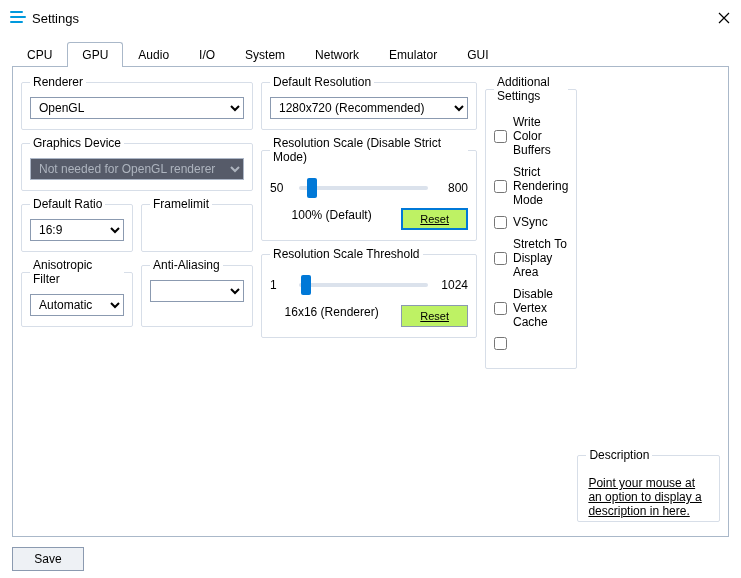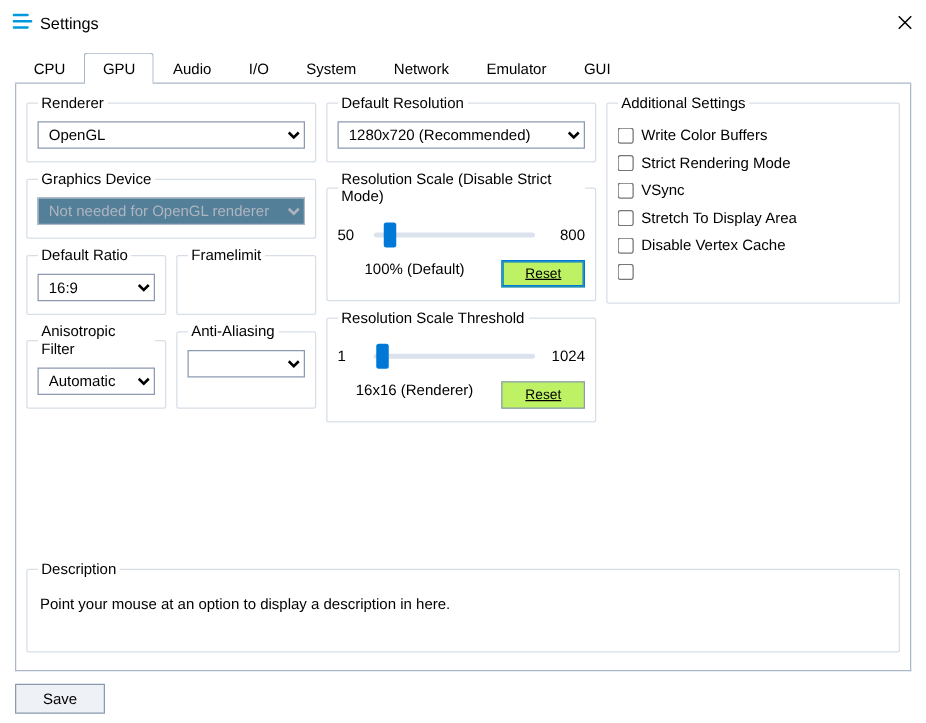--- a/index.html
+++ b/index.html
@@ -60,21 +60,21 @@
   z-index: 3;
 }
 
 .panel {
   border: 1px solid #aab8c9;
   border-top: none;
   margin: 0 12px;
   padding: 8px;
   height: 470px;
   display: flex;
-  flex-direction: column;
+  flex-direction: row;
 }
 
 .columns {
   display: flex;
   gap: 8px;
 }
 .col1 { width: 232px; }
 .col2 { width: 216px; }
 .col3 { flex: 1; }
 
@@ -96,21 +96,21 @@
 
 select {
   width: 100%;
   height: 22px;
   border: 1px solid #8b9ab0;
   background: #fff;
   font-size: 12px;
   padding-left: 4px;
 }
 select:disabled {
-  background: #0c4a6e;
+  background: #0f172a;
   color: #8d96a5;
 }
 
 .slider-group {
   display: flex;
   align-items: center;
   gap: 6px;
   margin: 6px 0 10px 0;
 }
 .slider-label { font-size: 12px; width: 24px; text-align: left; }
@@ -178,21 +178,21 @@
   cursor: pointer;
 }
 .check-row input { cursor: pointer; }
 
 .spacer { flex: 1; }
 
 fieldset.desc {
   margin-top: auto;
   height: 74px;
 }
-.desc .text { padding: 6px 2px; }
+.desc .text { padding: 6px 2px; text-decoration: underline; }
 
 .footer {
   display: flex;
   gap: 8px;
   padding: 10px 12px;
 }
 .footer button {
   width: 72px;
   height: 24px;
   border: 1px solid #8b9ab0;

